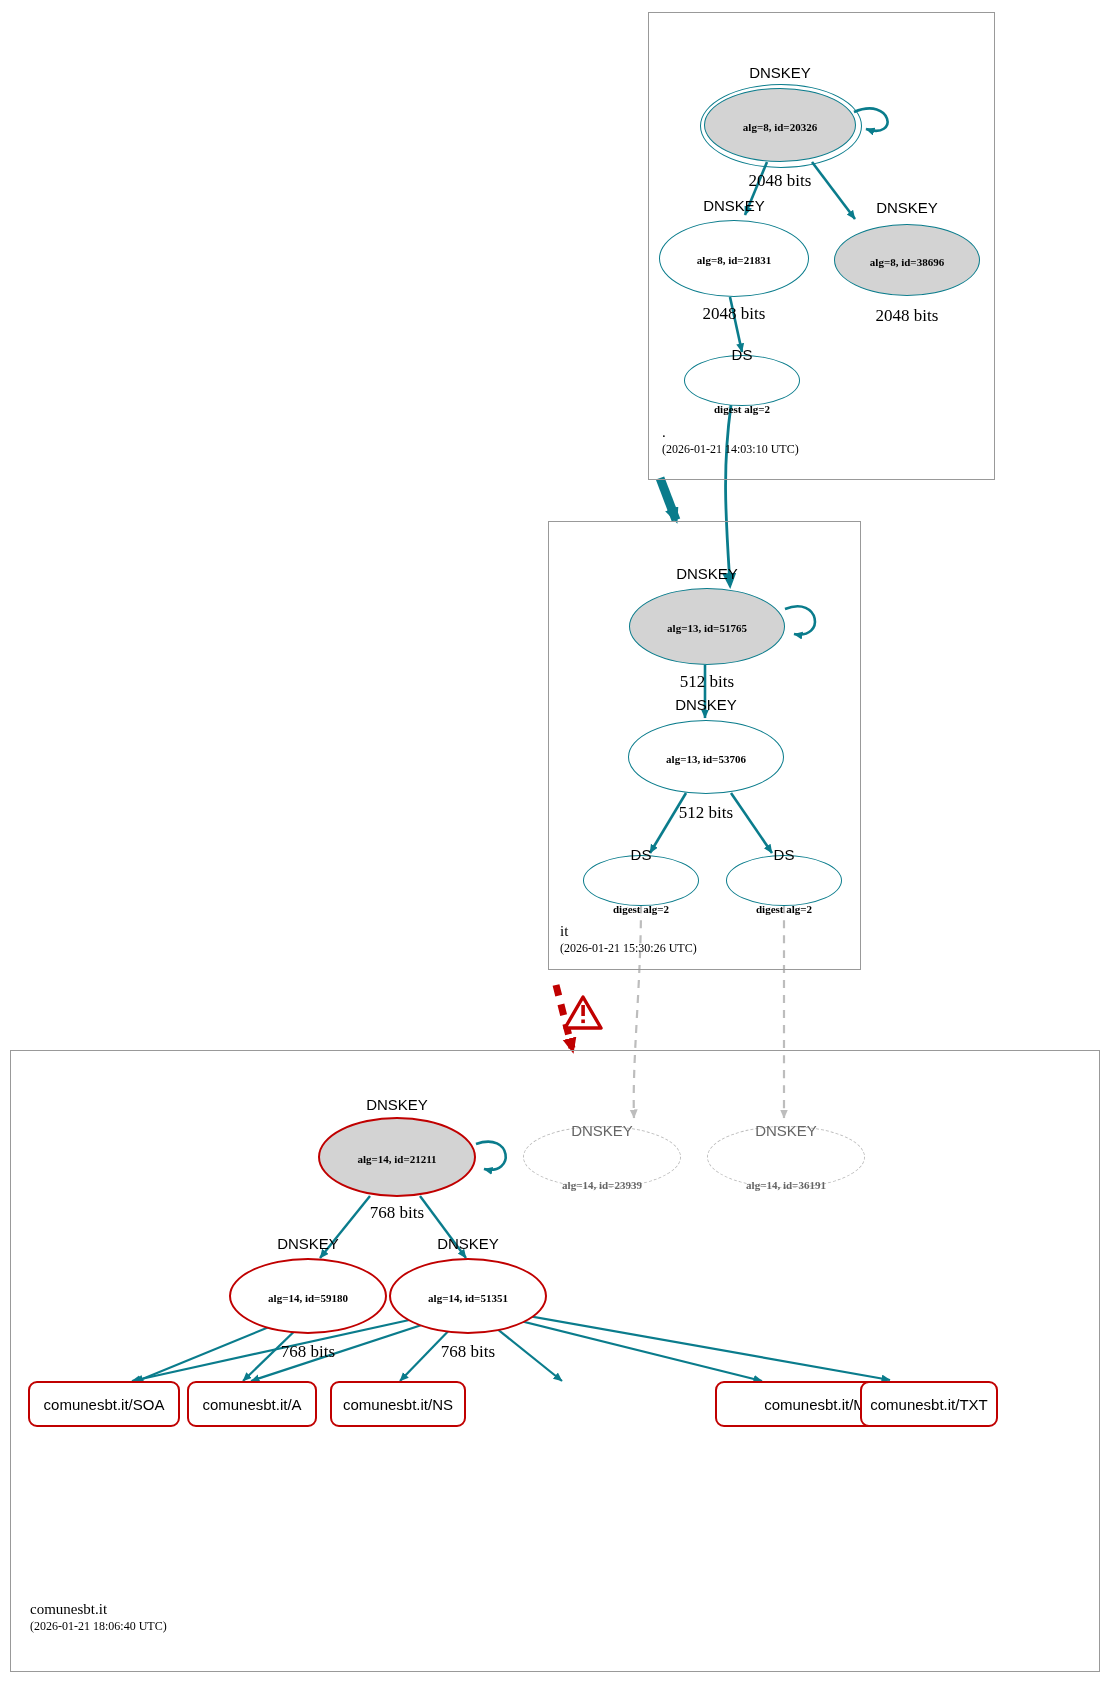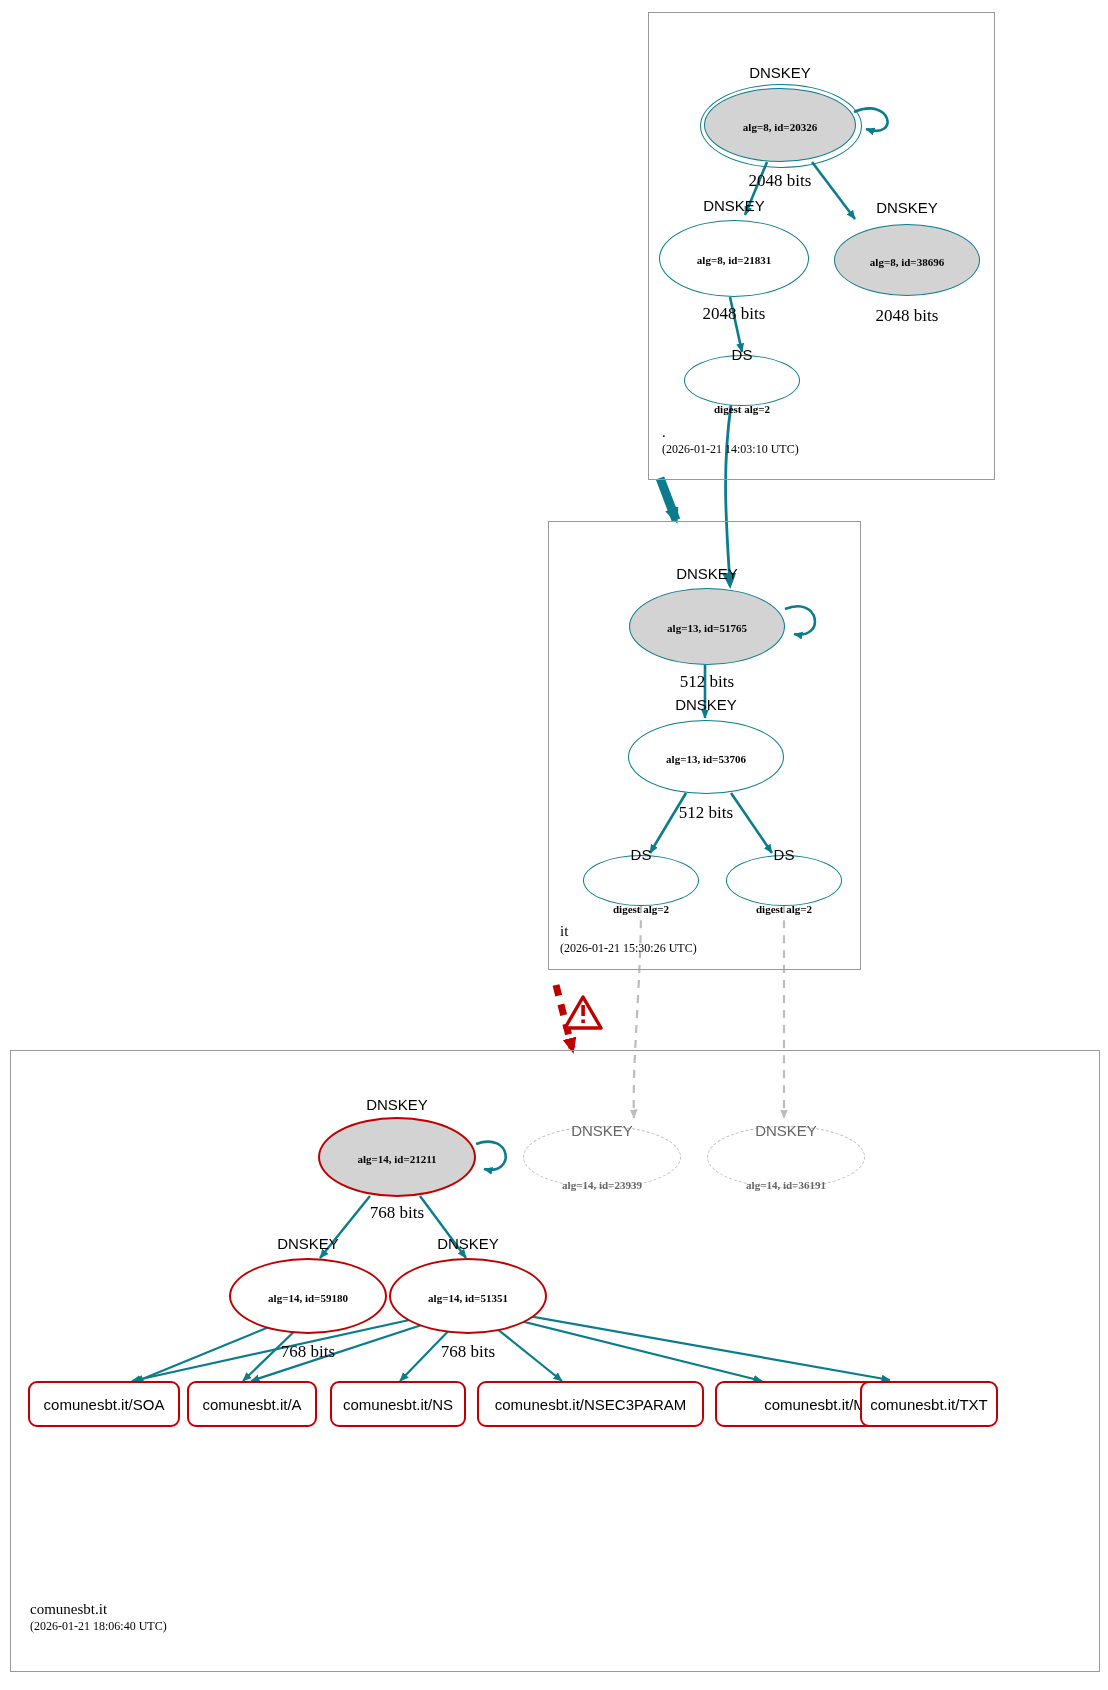--- a/index.html
+++ b/index.html
@@ -190,23 +190,20 @@
 
   <div class="rrbox" style="left:28px;top:1381px;width:148px;height:42px;">
     <span>comunesbt.it/SOA</span>
   </div>
   <div class="rrbox" style="left:187px;top:1381px;width:126px;height:42px;">
     <span>comunesbt.it/A</span>
   </div>
   <div class="rrbox" style="left:330px;top:1381px;width:132px;height:42px;justify-content:center;">
     <span>comunesbt.it/NS</span>
   </div>
-  <div class="rrbox" style="left:477px;top:1381px;width:223px;height:42px;">
-    <span>comunesbt.it/NSEC3PARAM</span>
-  </div>
   <div class="rrbox" style="left:715px;top:1381px;width:134px;height:42px;padding-left:36px;">
     <span>comunesbt.it/MX</span>
   </div>
   <div class="rrbox" style="left:860px;top:1381px;width:134px;height:42px;">
     <span>comunesbt.it/TXT</span>
   </div>
 
 </div>
 
 </body></html>

